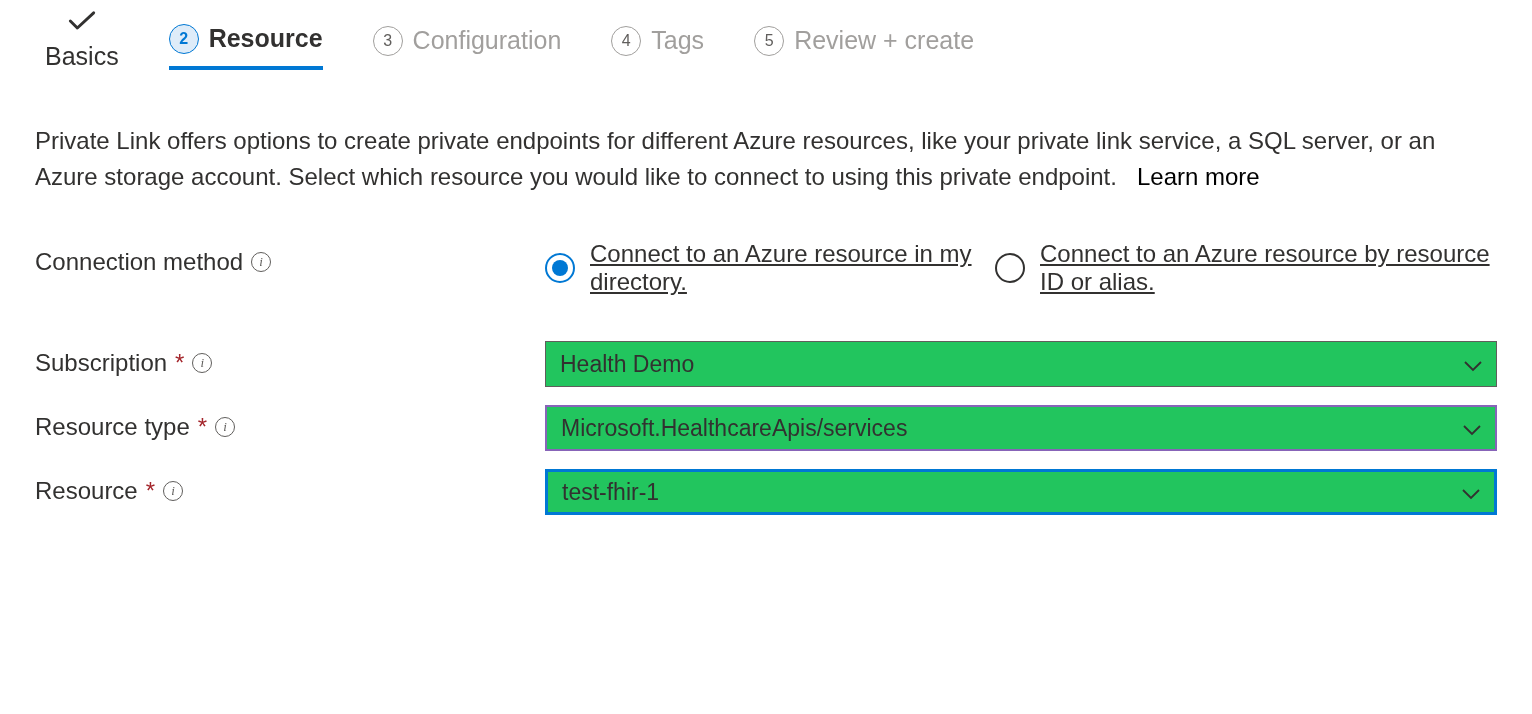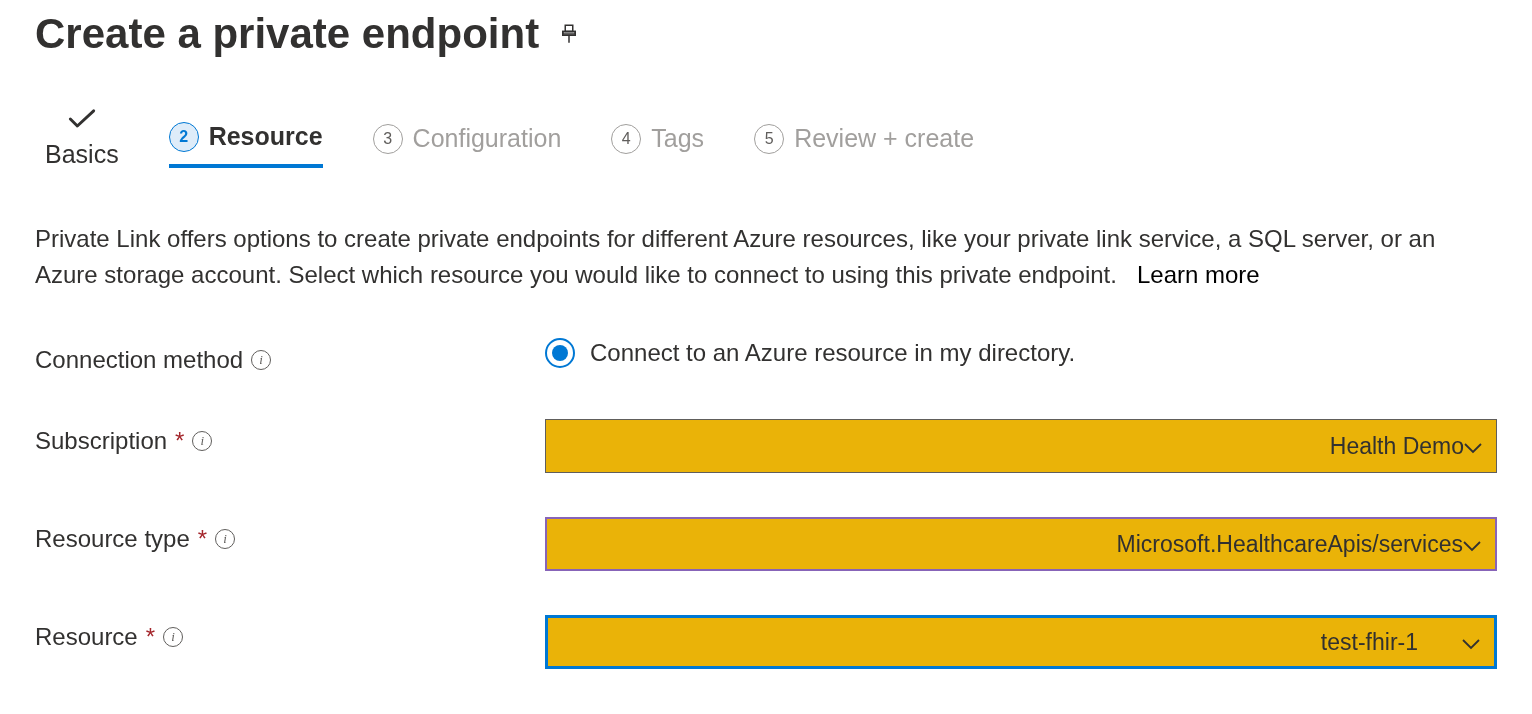--- a/index.html
+++ b/index.html
@@ -90,21 +90,21 @@
       margin-bottom: 45px;
     }
     .learn-more {
       color: #000000;
       cursor: pointer;
       text-decoration: none;
     }
     .form-row {
       display: flex;
       align-items: flex-start;
-      margin-bottom: 44px;
+      margin-bottom: 18px;
     }
     .form-row.radio-row {
       margin-bottom: 45px;
       margin-top: 43px;
     }
     .form-label {
       width: 510px;
       flex-shrink: 0;
       font-size: 24px;
       color: #323130;
@@ -127,20 +127,21 @@
       justify-content: center;
       font-size: 13px;
       font-family: Georgia, serif;
       font-style: italic;
       color: #605e5c;
       cursor: pointer;
     }
     .radio-group {
       display: flex;
       gap: 18px;
+      text-decoration: underline;
     }
     .radio-option {
       display: flex;
       align-items: center;
       gap: 15px;
       font-size: 24px;
       cursor: pointer;
     }
     .radio {
       width: 30px;
@@ -158,59 +159,48 @@
     .radio.checked::after {
       content: "";
       width: 16px;
       height: 16px;
       background: #0078d4;
       border-radius: 50%;
     }
     .dropdown {
       flex: 1;
       max-width: 955px;
-      height: 54px;
+      height: 46px;
       border: 1px solid #605e5c;
       display: flex;
       align-items: center;
-      justify-content: flex-end;
+      justify-content: space-between;
       padding: 0 14px;
       font-size: 23px;
       cursor: pointer;
-      background: #eab308;
+      background: #22c55e;
     }
     .dropdown.purple {
       border-color: #8764b8;
       border-width: 2px;
     }
     .dropdown.blue {
       border-color: #0078d4;
       border-width: 3px;
       gap: 44px;
     }
     .chevron {
       width: 18px;
       height: 12px;
     }
   </style>
 </head>
 <body>
 
 <div class="page">
-  <div class="page-header">
-    <h1 class="page-title">Create a private endpoint</h1>
-    <span class="pin-icon">
-      <svg viewBox="0 0 16 16" width="20" height="20" fill="none" stroke="#323130" stroke-width="1.2">
-        <rect x="5" y="1" width="6" height="5"></rect>
-        <path d="M3 8 L13 8 L13 6 L3 6 Z" fill="none"></path>
-        <rect x="3" y="6" width="10" height="3"></rect>
-        <line x1="8" y1="9" x2="8" y2="15"></line>
-      </svg>
-    </span>
-  </div>
 
   <div class="tabs">
     <div class="tab done">
       <span class="tab-check">
         <svg viewBox="0 0 24 18" width="28" height="22" fill="none" stroke="#323130" stroke-width="2.5" stroke-linecap="round" stroke-linejoin="round">
           <polyline points="2,9 8,15 22,2"></polyline>
         </svg>
       </span>
       <span>Basics</span>
     </div>
@@ -244,20 +234,24 @@
   <div class="form-row radio-row">
     <div class="form-label">
       <span>Connection method</span>
       <span class="info-icon">i</span>
     </div>
     <div class="radio-group">
       <label class="radio-option">
         <span class="radio checked"></span>
         <span>Connect to an Azure resource in my directory.</span>
       </label>
+      <label class="radio-option">
+        <span class="radio"></span>
+        <span>Connect to an Azure resource by resource ID or alias.</span>
+      </label>
     </div>
   </div>
 
   <div class="form-row">
     <div class="form-label">
       <span>Subscription</span>
       <span class="req">*</span>
       <span class="info-icon">i</span>
     </div>
     <div class="dropdown">

